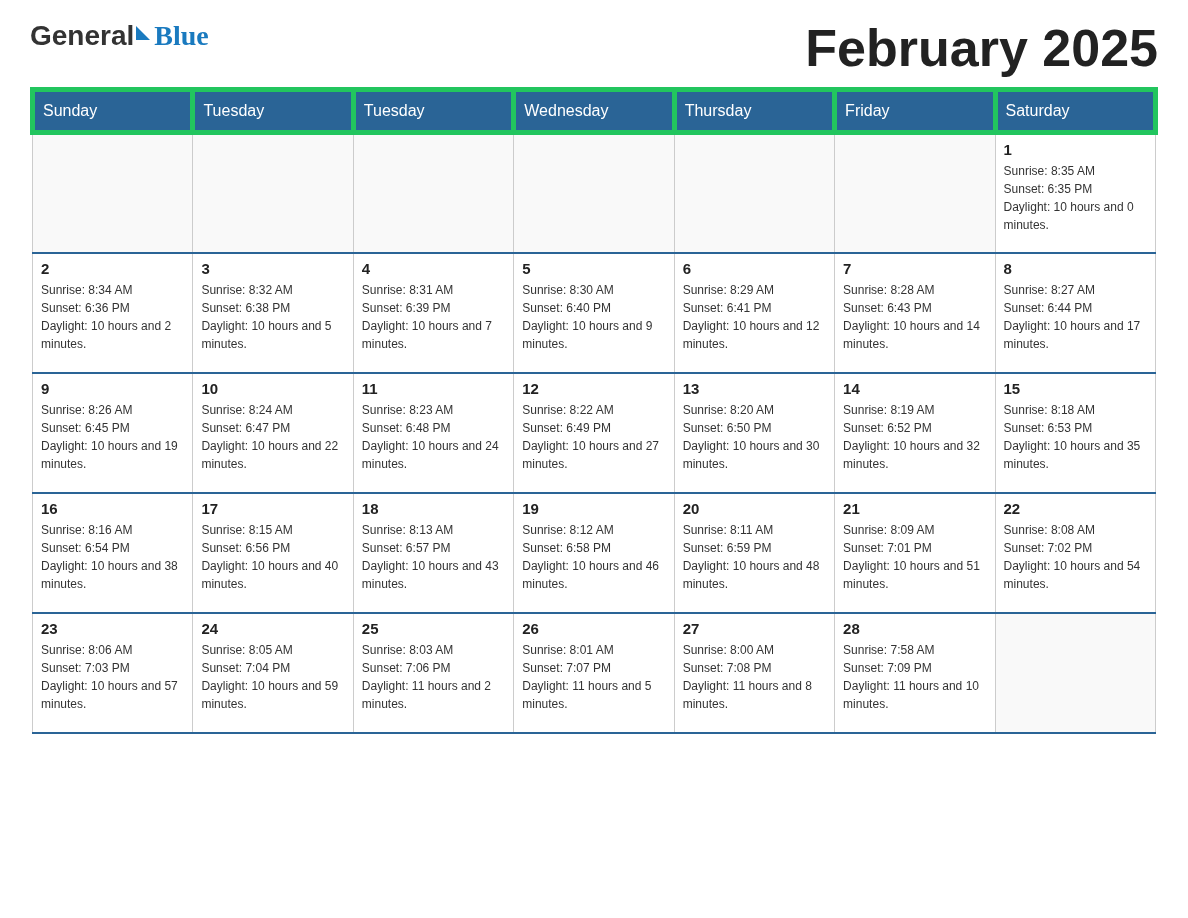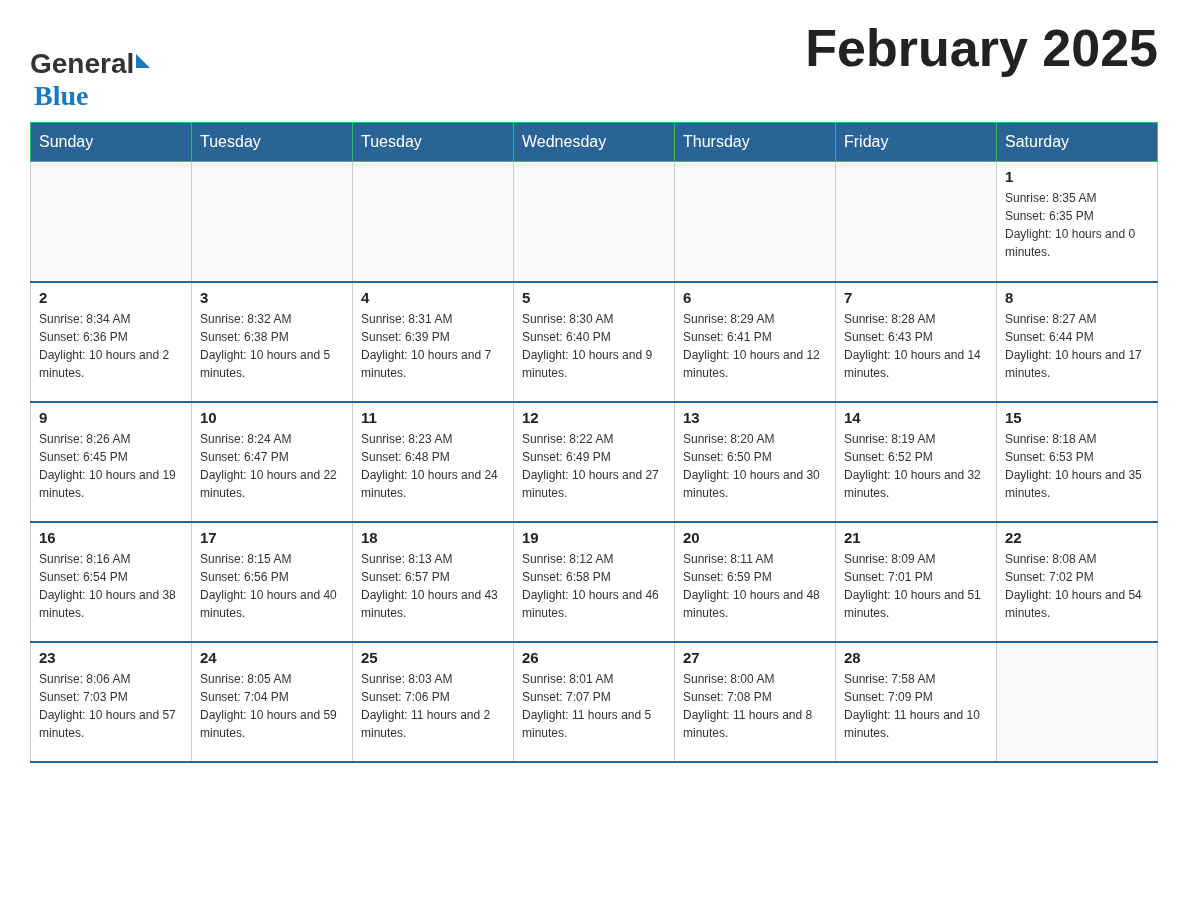--- a/index.html
+++ b/index.html
@@ -11,23 +11,22 @@
       min-height: 918px;
     }
     .header {
       display: flex;
       justify-content: space-between;
       align-items: flex-start;
       margin-bottom: 10px;
     }
     .logo {
       display: flex;
-      flex-direction: column;
+      flex-direction: row;
       align-items: flex-start;
-      margin-top: 28px;
     }
     .logo-text {
       display: flex;
       align-items: center;
       font-size: 28px;
       font-weight: bold;
       color: #333;
     }
     .logo-general { color: #333; }
     .logo-blue { color: #1a7abf; }
@@ -60,21 +59,21 @@
       border-collapse: collapse;
       margin-top: 10px;
     }
     .calendar thead tr th {
       background: #2a6496;
       color: #fff;
       padding: 10px 8px;
       text-align: left;
       font-size: 16px;
       font-weight: normal;
-      border: 1px solid #22c55e;
+      border: 5px solid #22c55e;
     }
     .calendar tbody tr td {
       vertical-align: top;
       border: 1px solid #ccc;
       padding: 6px 8px;
       width: 14.28%;
       min-height: 110px;
       height: 120px;
       font-size: 13px;
       color: #333;

